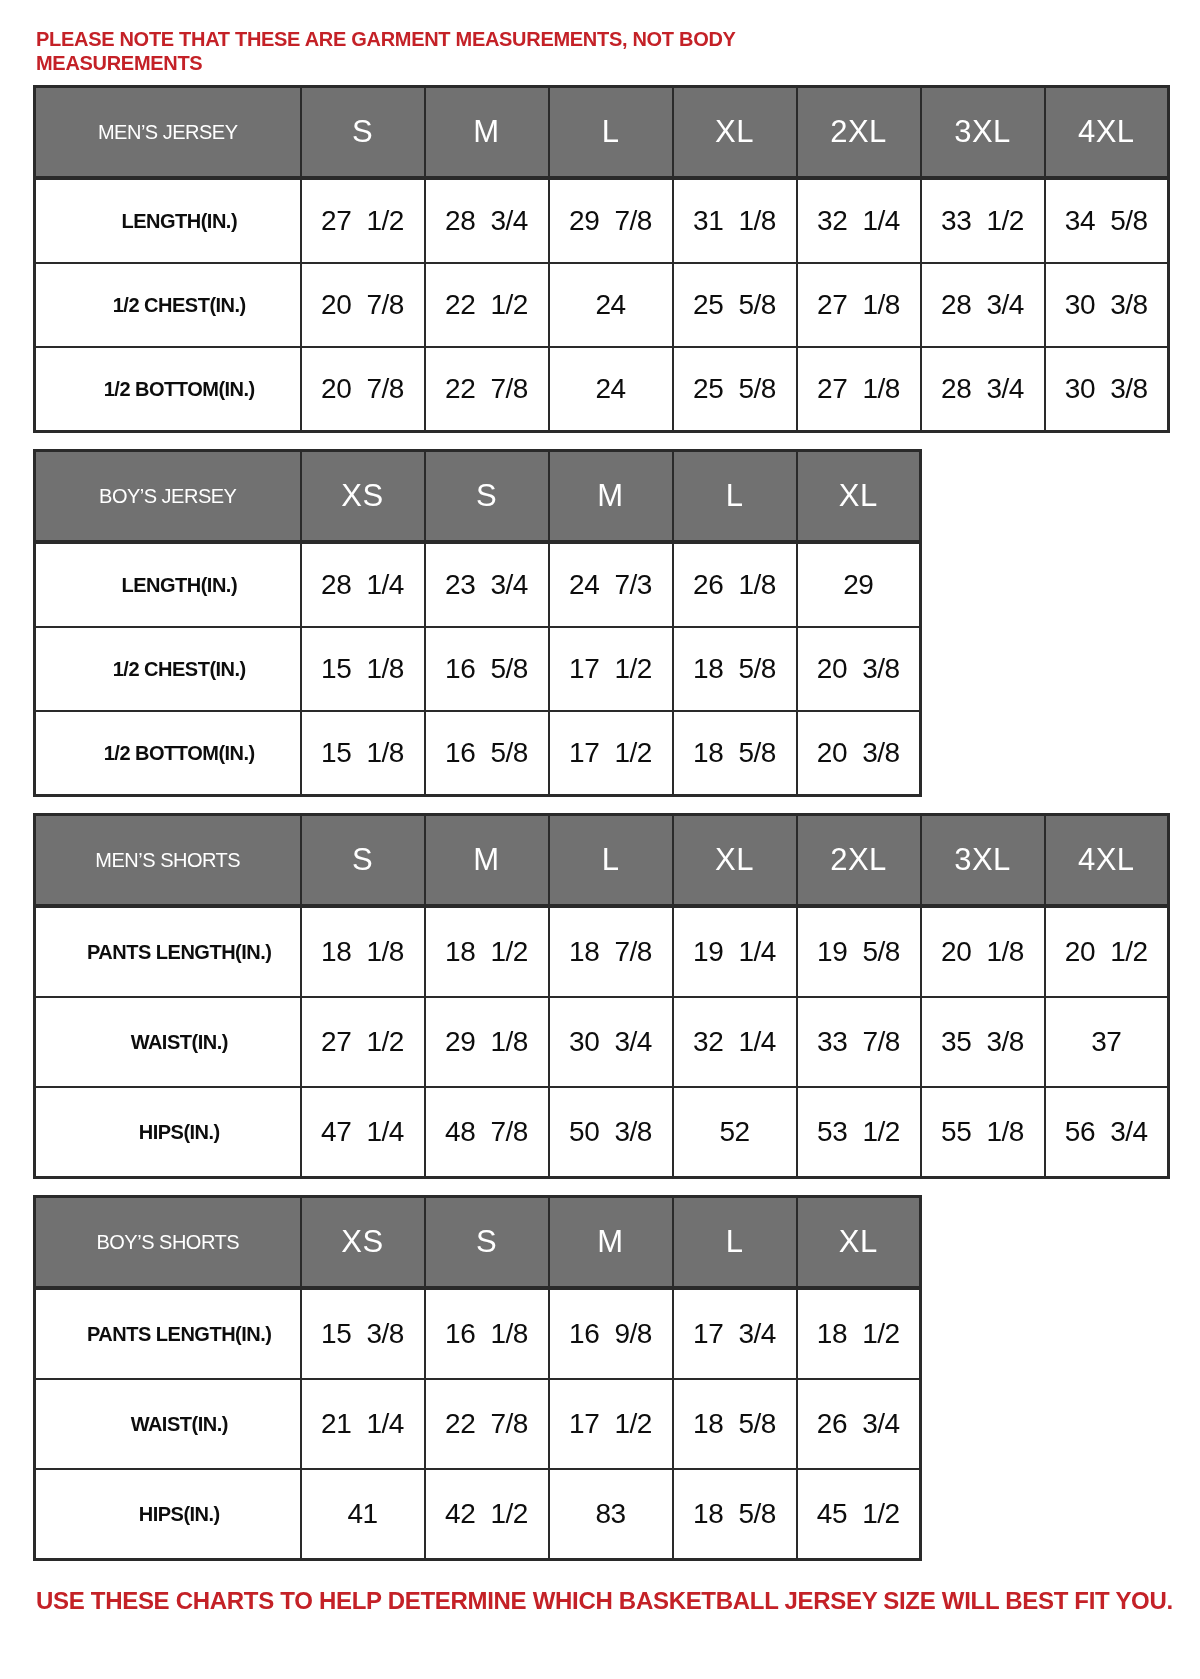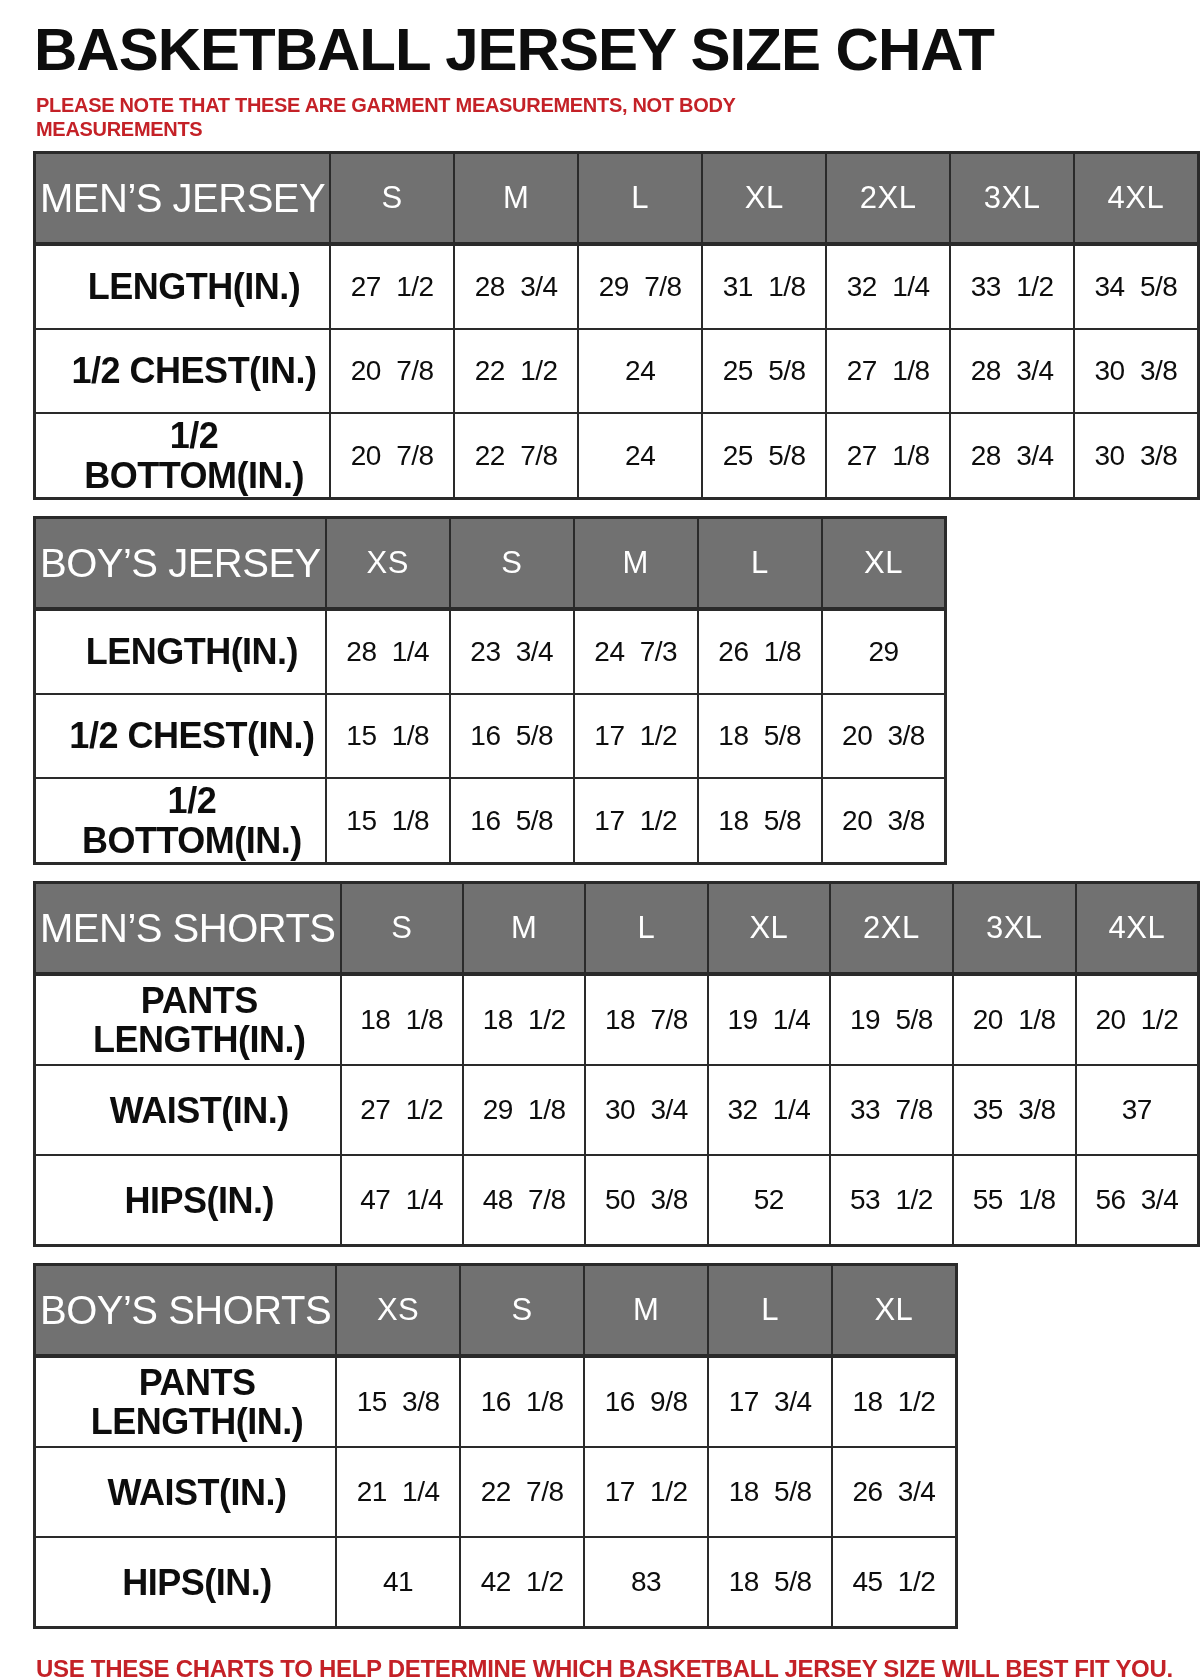--- a/index.html
+++ b/index.html
@@ -53,28 +53,28 @@
     background: #717171;
     color: #ffffff;
     font-size: 31px;
     font-weight: 400;
     letter-spacing: 0.5px;
     height: 84px;
     border-bottom: 4px solid #2a2a2a;
     font-stretch: condensed;
   }
   .size-table thead th.corner-label {
-    font-size: 40px;
+    font-size: 20px;
     letter-spacing: -0.5px;
     white-space: nowrap;
   }
   .size-table tbody th {
     background: #ffffff;
     color: #0d0d0d;
-    font-size: 36px;
+    font-size: 20px;
     font-weight: 700;
     letter-spacing: -0.5px;
     height: 78px;
     line-height: 1.1;
     font-stretch: condensed;
     padding-left: 27px;
   }
   .size-table tbody td {
     background: #ffffff;
     color: #0d0d0d;
@@ -95,21 +95,20 @@
     color: #c42127;
     font-stretch: condensed;
     white-space: nowrap;
   }
 </style>
 </head>
 <body>
 
 <div class="page">
 
-  <h1 class="main-title">BASKETBALL JERSEY SIZE CHAT</h1>
 
   <p class="note">PLEASE NOTE THAT THESE ARE GARMENT MEASUREMENTS, NOT BODY MEASUREMENTS</p>
 
   <table class="size-table">
       <colgroup>
         <col style="width: 266px;">
         <col style="width: 124px;">
         <col style="width: 124px;">
         <col style="width: 124px;">
         <col style="width: 124px;">

